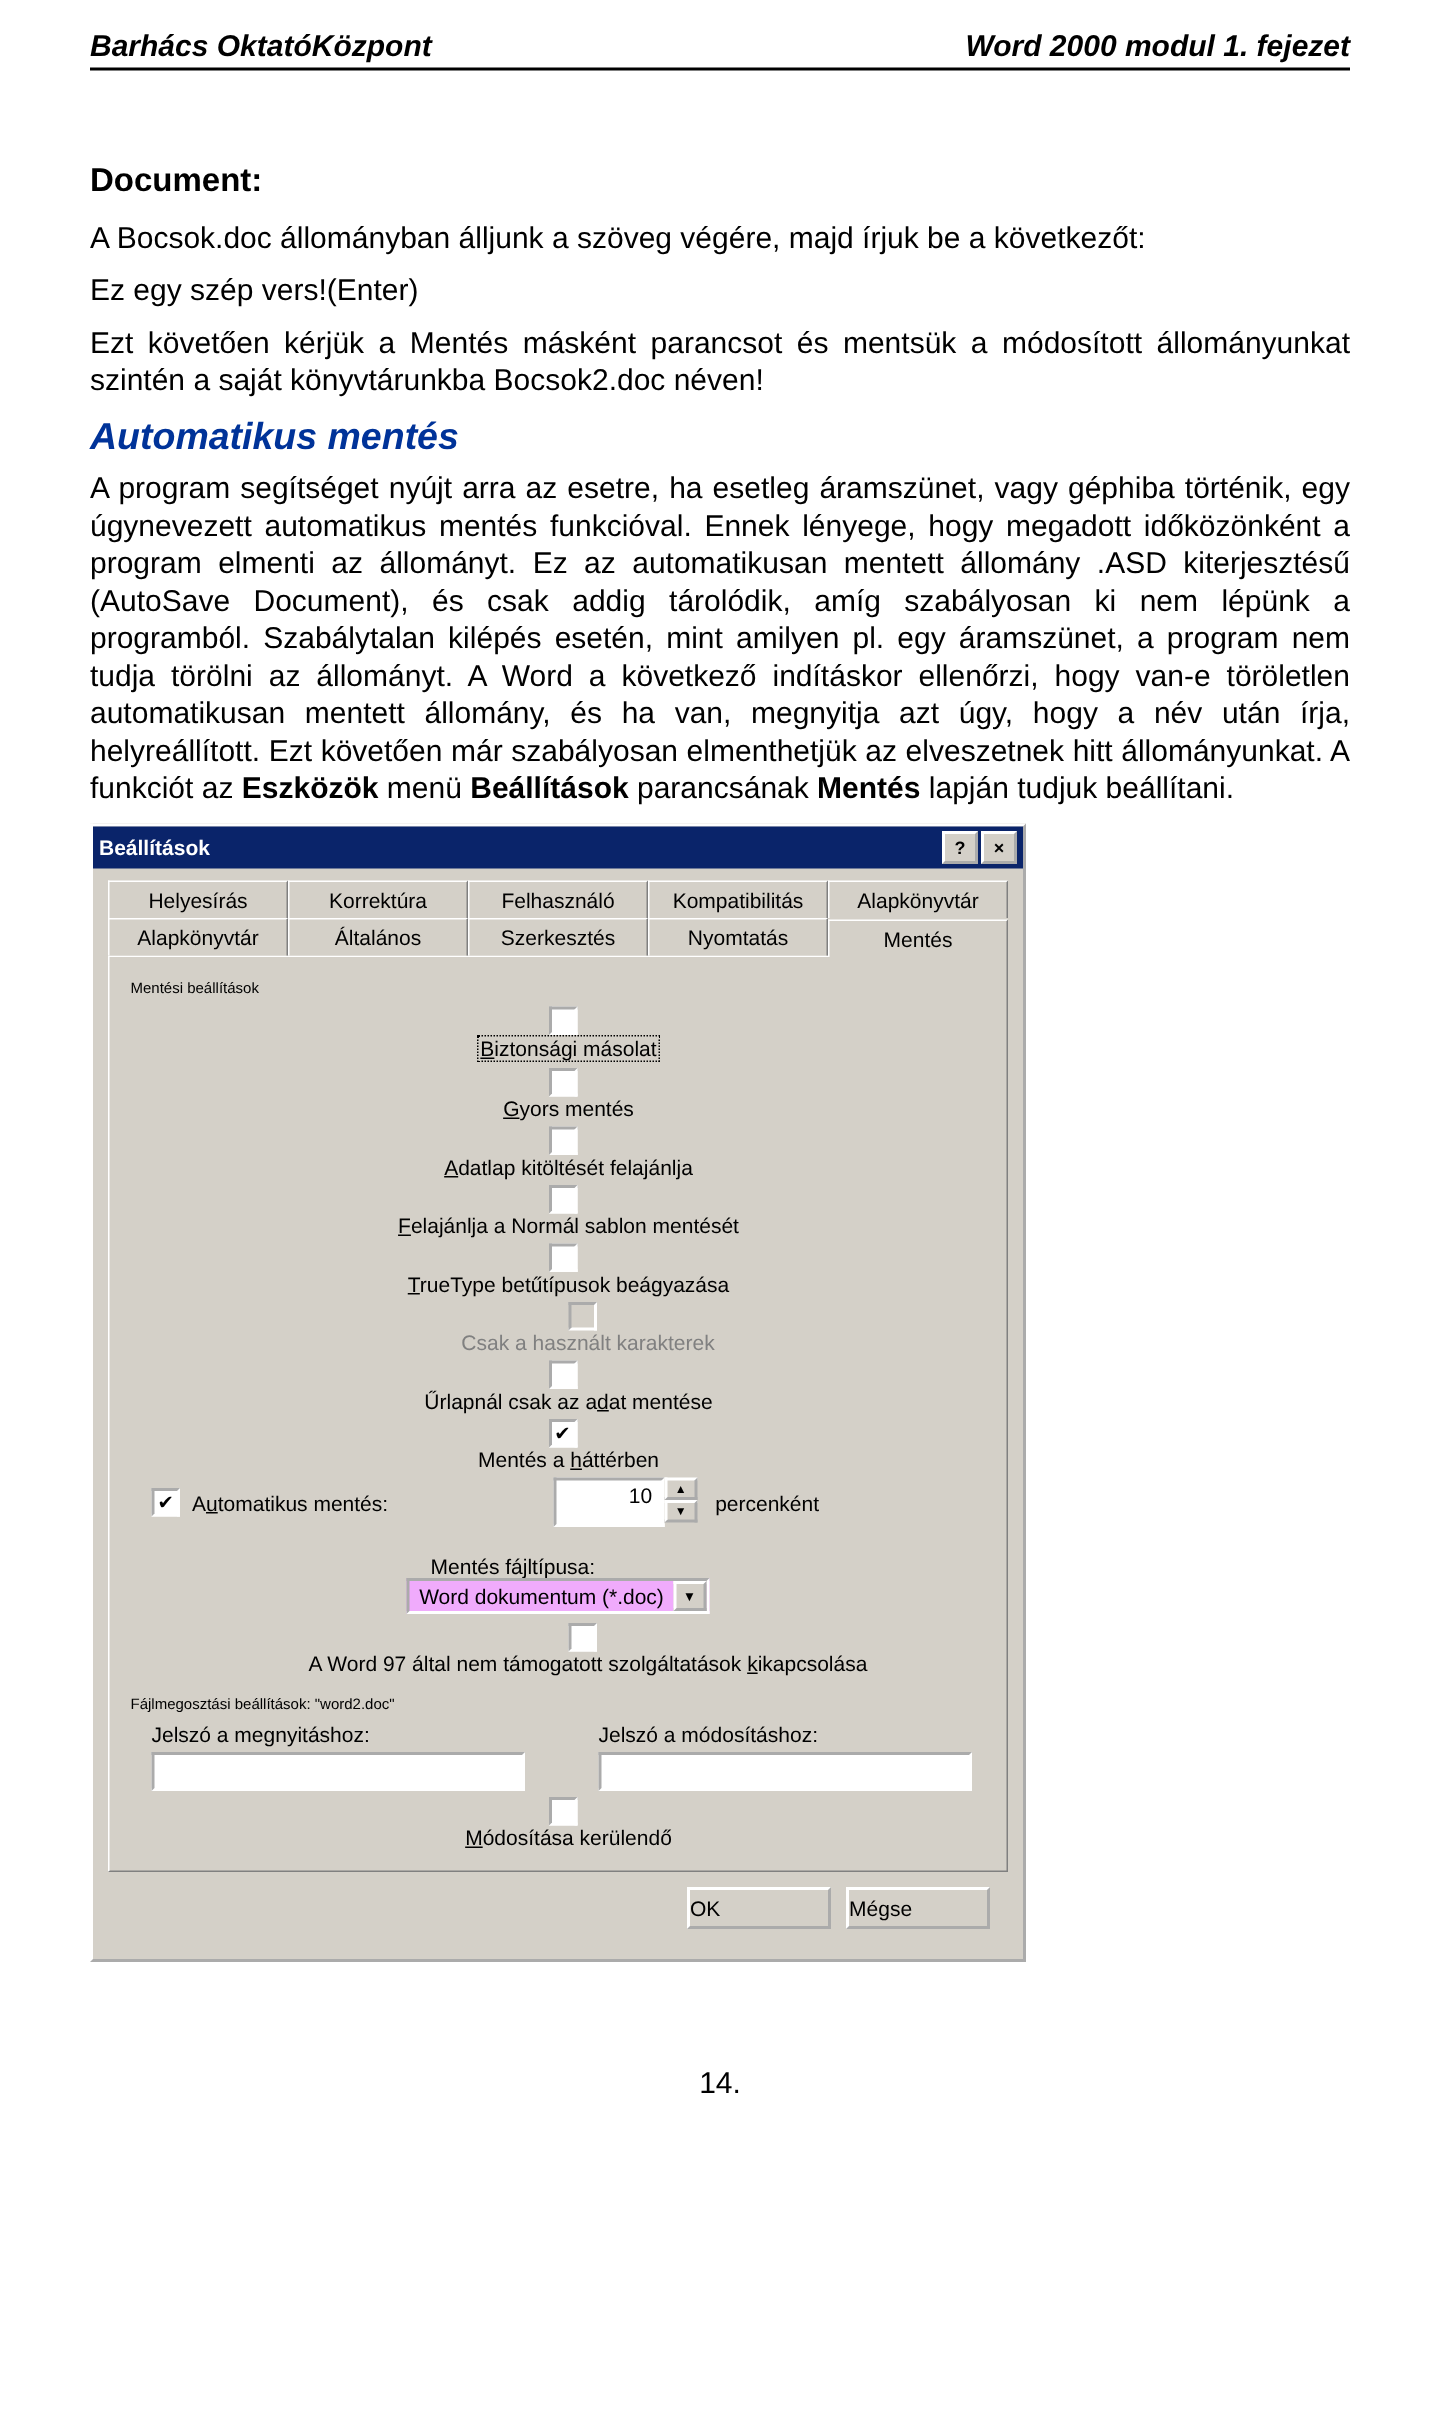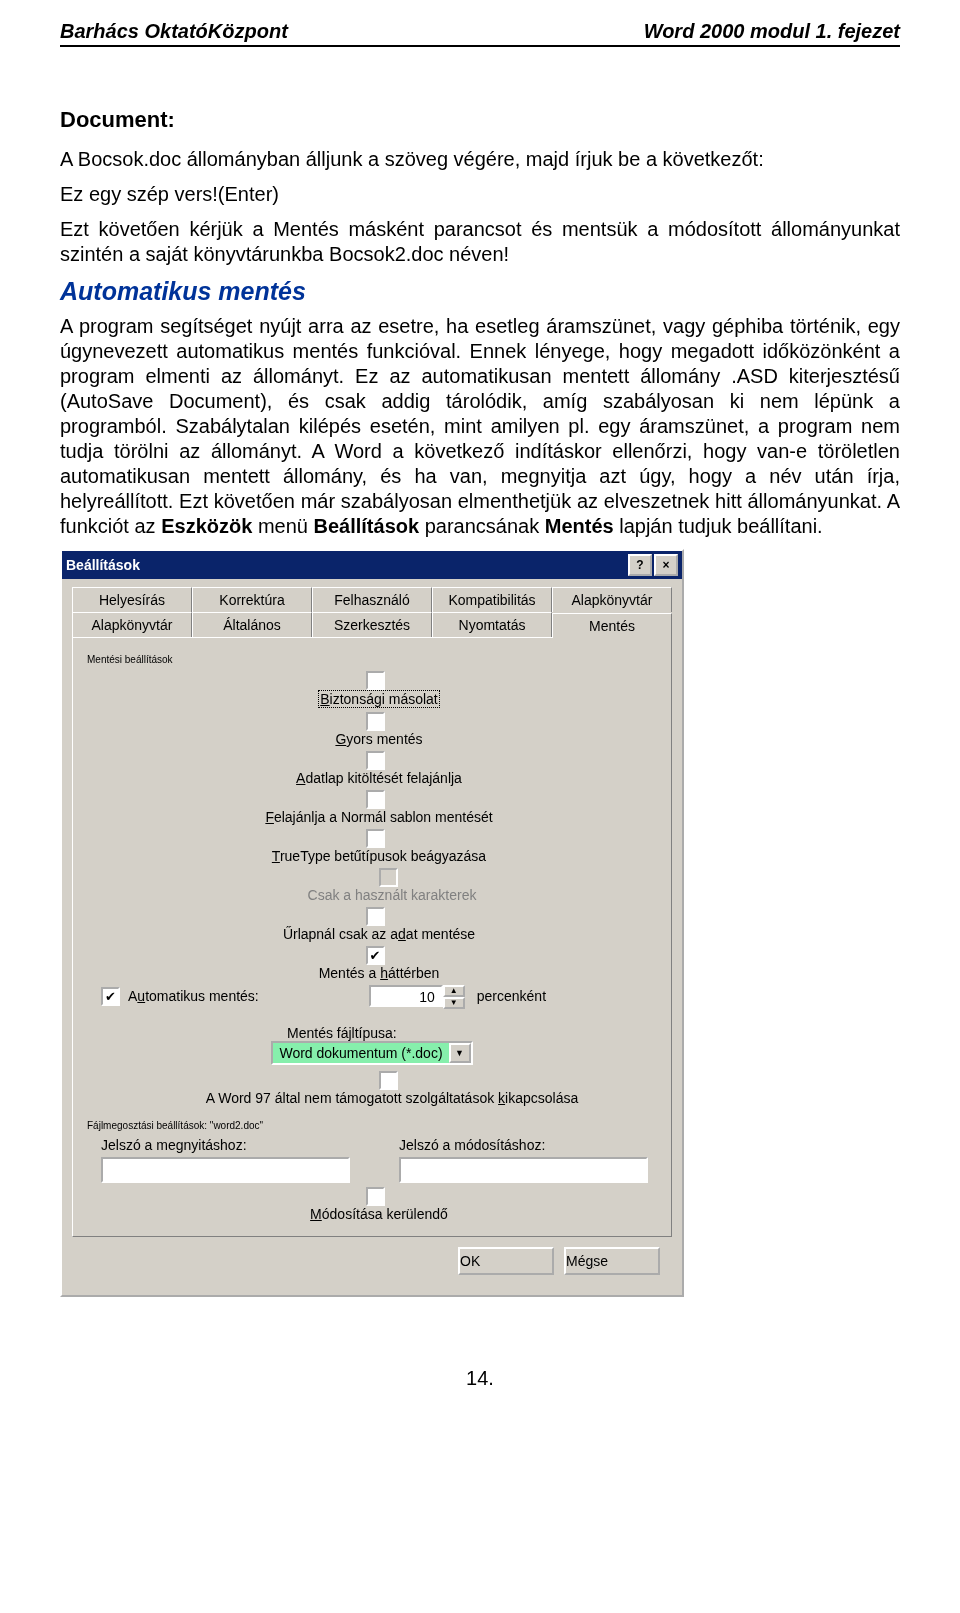--- a/index.html
+++ b/index.html
@@ -128,21 +128,21 @@
   }
   .auto-row {
     display: flex;
     align-items: center;
     margin: 4px 0 4px 14px;
   }
   .spinner {
     display: flex;
     align-items: stretch;
     margin-left: 110px;
-    height: 22px;
+    height: 33px;
   }
   .spin-input {
     width: 58px;
     border: 2px inset #fff;
     background: #fff;
     padding: 2px 6px;
     text-align: right;
     font-size: 14px;
   }
   .spin-btns {
@@ -160,21 +160,21 @@
   .ftype-row {
     display: flex; align-items: center;
     margin: 18px 0 6px 0;
     flex-direction: column;
   }
   .ftype-label { width: 170px; }
   .dropdown {
     flex: 1;
     display: flex;
     border: 2px inset #fff;
-    background: #86efac;
+    background: #f0abfc;
     height: 22px;
   }
   .dd-text { flex: 1; padding: 2px 6px; font-size: 14px; }
   .dd-btn {
     width: 18px;
     background: #d4d0c8;
     border: 2px outset #fff;
     display: flex; align-items: center; justify-content: center;
     font-size: 9px;
   }

